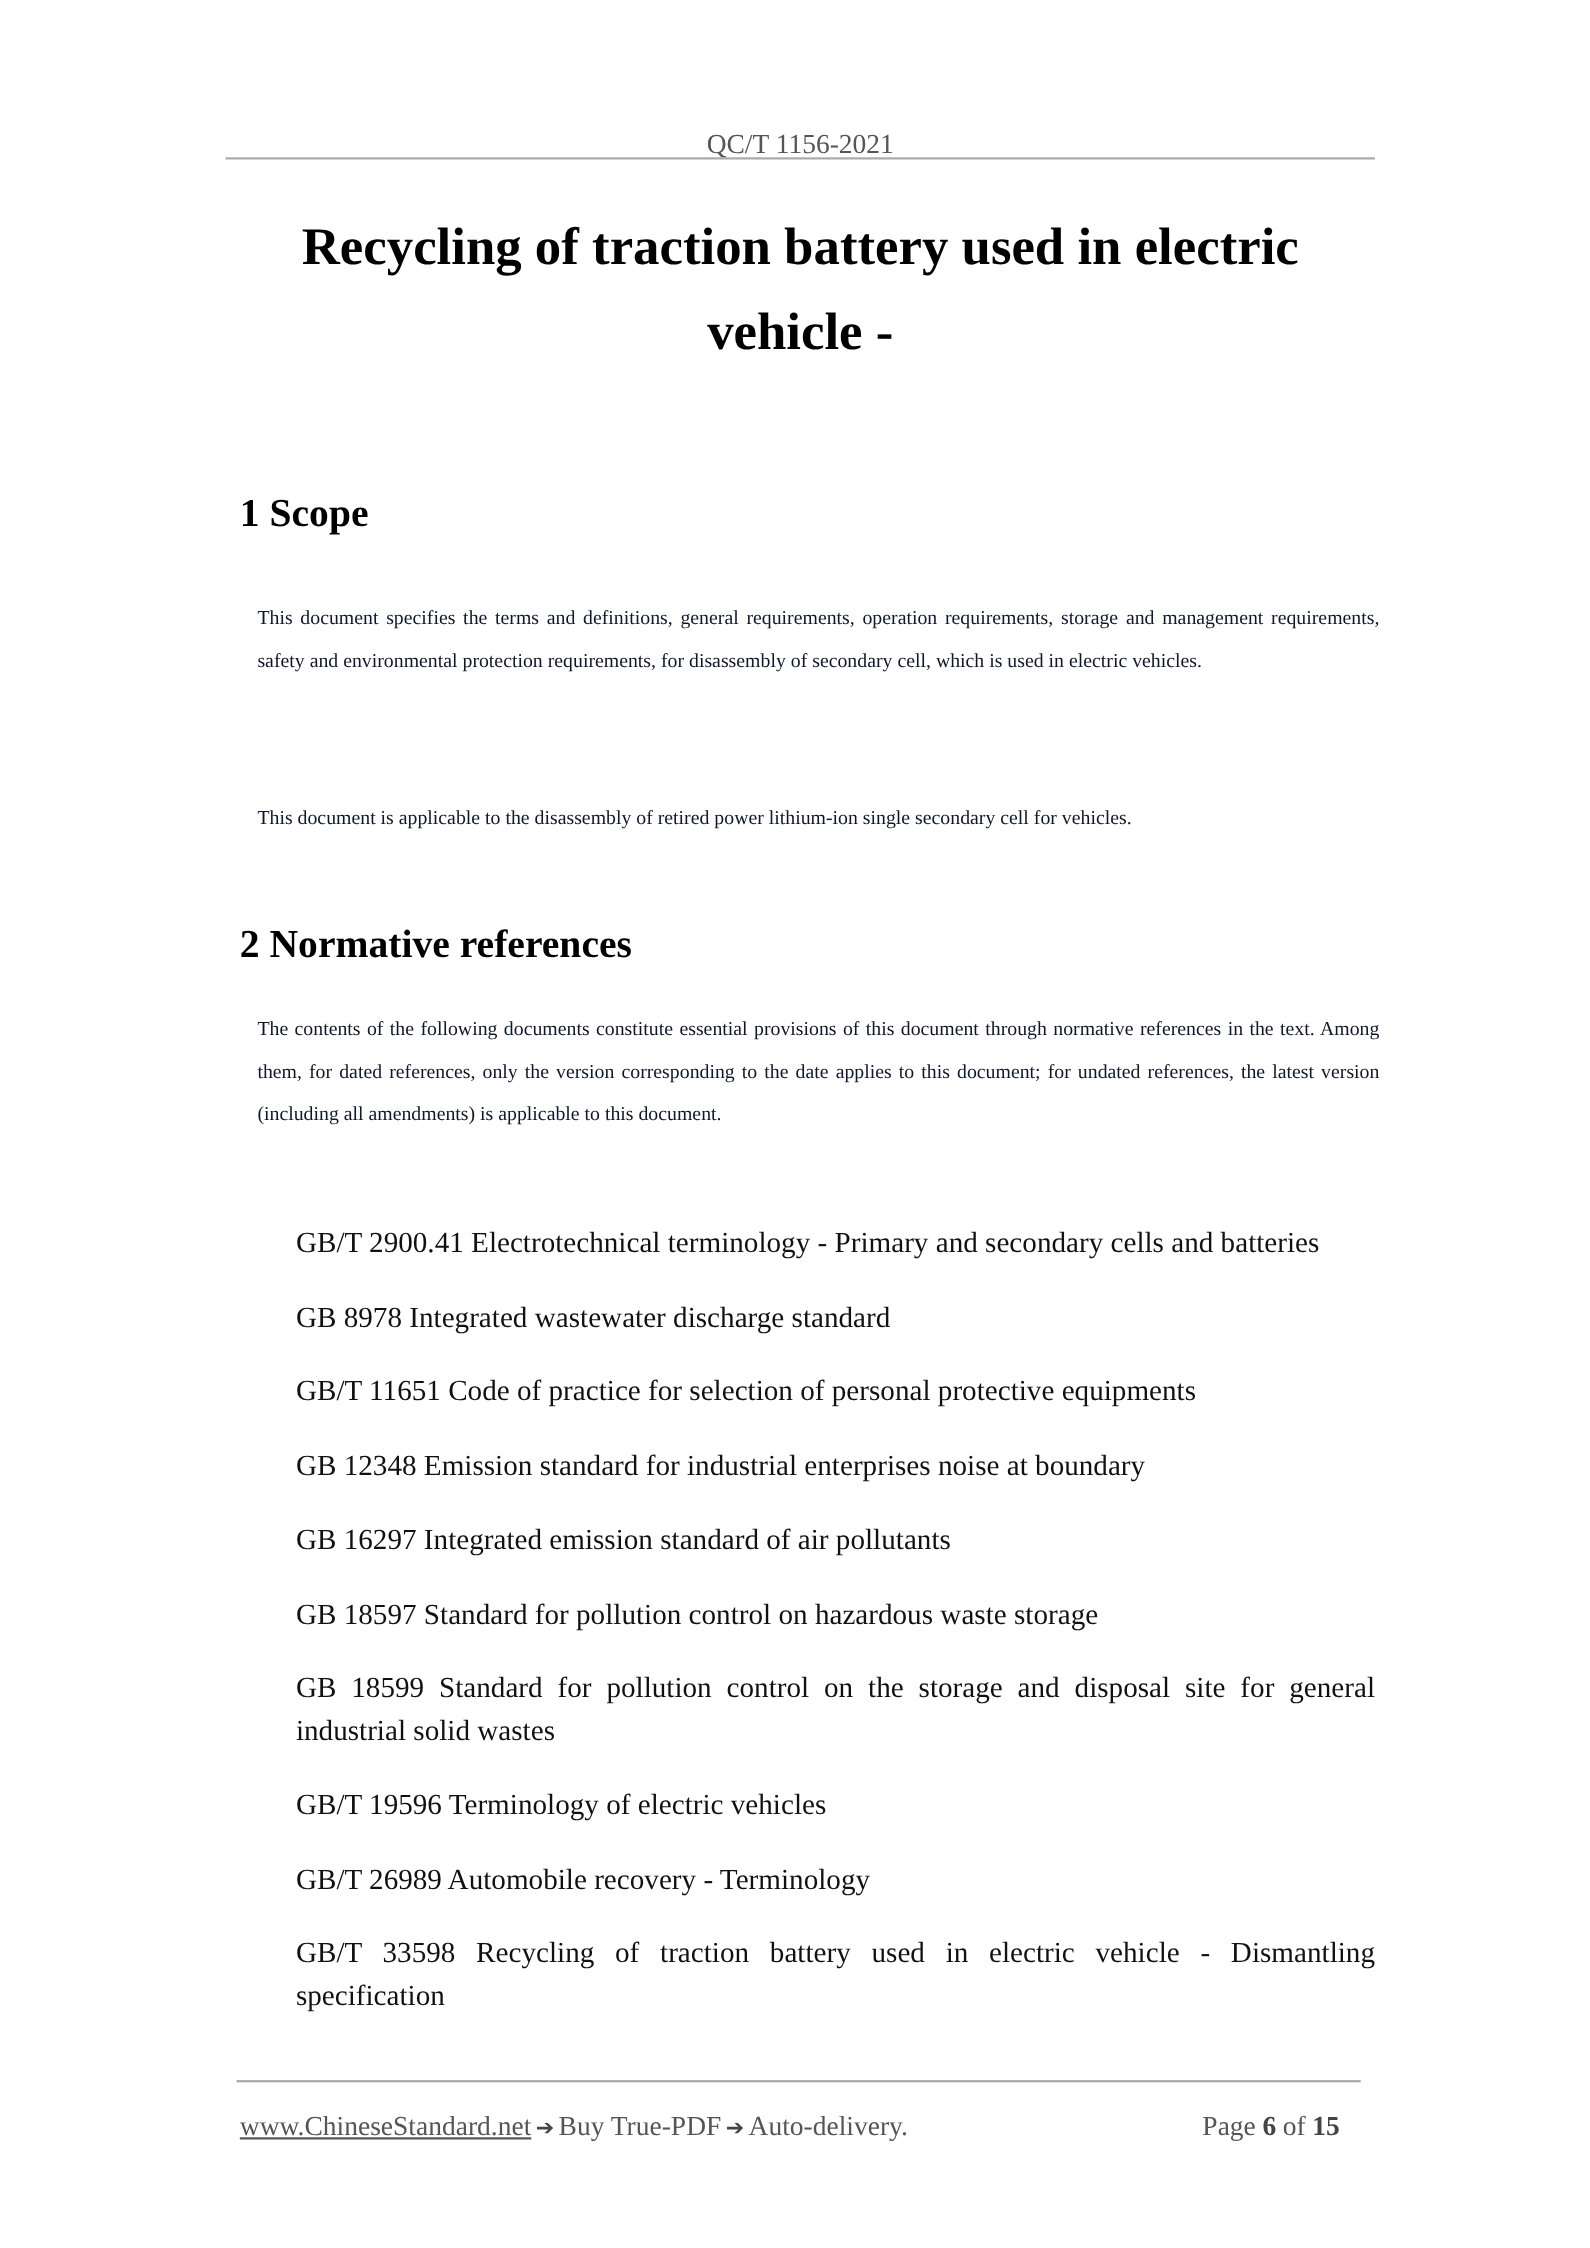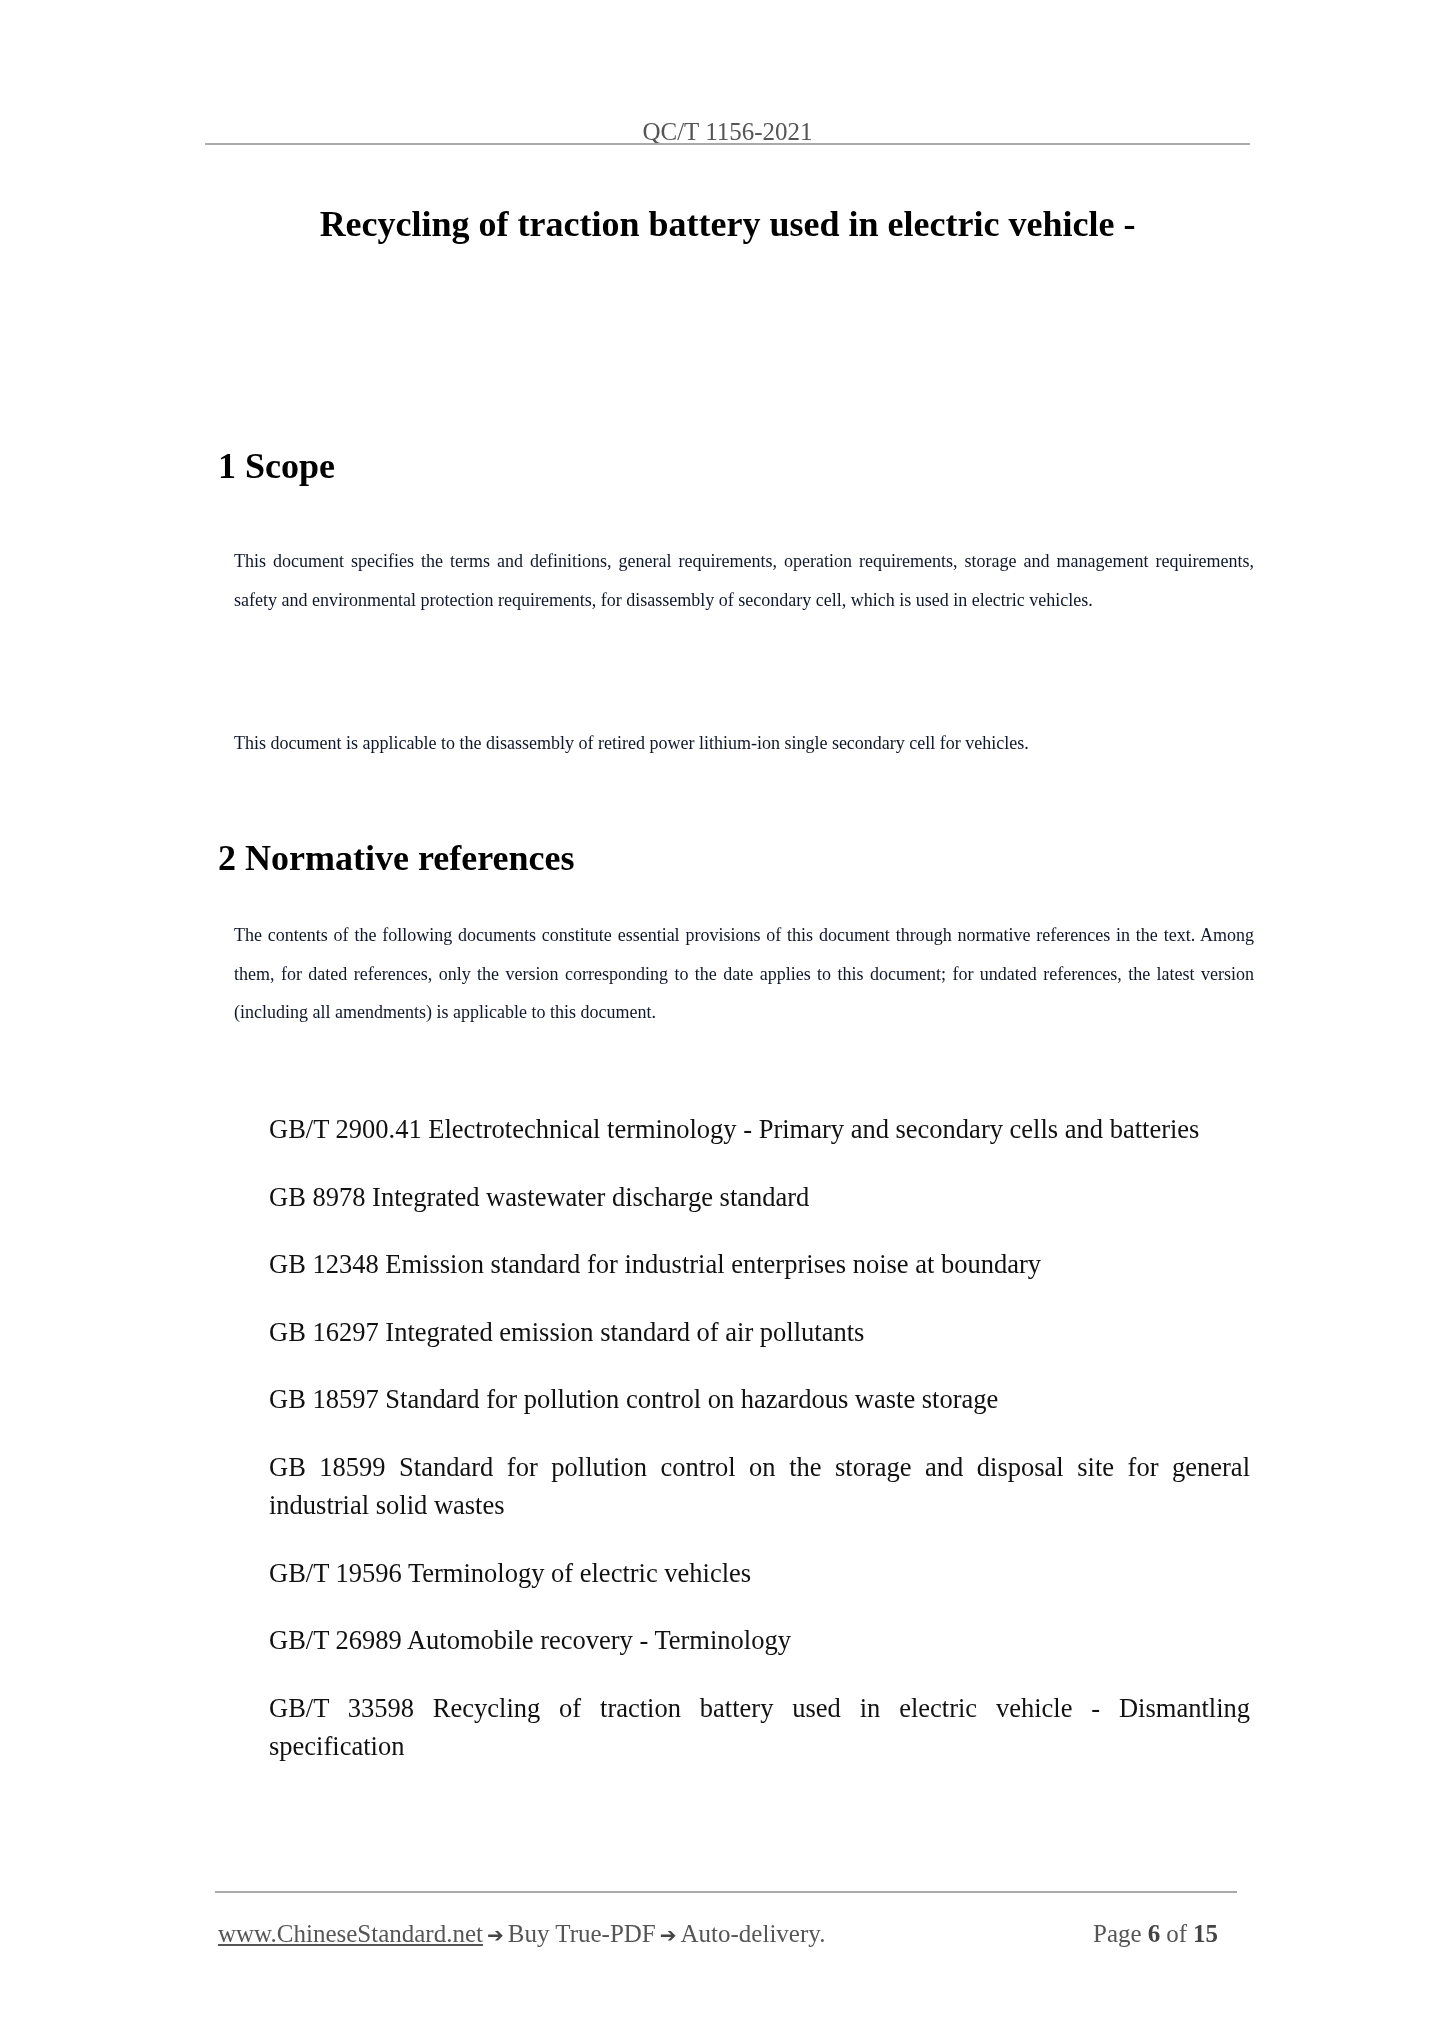--- a/index.html
+++ b/index.html
@@ -34,21 +34,21 @@
       height: 0;
       border-top: 2px solid #aaaaaa;
     }
     .doc-title {
       position: absolute;
       left: 205px;
       top: 186px;
       width: 1045px;
       text-align: center;
       font-weight: bold;
-      font-size: 36px;
+      font-size: 48px;
       line-height: 77px;
       color: #000000;
       margin: 0;
     }
     .doc-title span { display: block; }
     .content {
       position: absolute;
       left: 218px;
       top: 0;
       width: 1020px;
@@ -160,20 +160,21 @@
   <p class="para" style="top:526px;">This document specifies the terms and definitions, general requirements, operation requirements, storage and management requirements, safety and environmental protection requirements, for disassembly of secondary cell, which is used in electric vehicles.</p>
   <p class="para" style="top:708px;">This document is applicable to the disassembly of retired power lithium-ion single secondary cell for vehicles.</p>
 
   <h2 class="section-heading" style="top:836px;">2 Normative references</h2>
 
   <p class="para" style="top:900px;">The contents of the following documents constitute essential provisions of this document through normative references in the text. Among them, for dated references, only the version corresponding to the date applies to this document; for undated references, the latest version (including all amendments) is applicable to this document.</p>
 
   <ul class="ref-list">
     <li class="ref-item">GB/T 2900.41 Electrotechnical terminology - Primary and secondary cells and batteries</li>
     <li class="ref-item">GB 8978 Integrated wastewater discharge standard</li>
+    <li class="ref-item">GB/T 11651 Code of practice for selection of personal protective equipments</li>
     <li class="ref-item">GB 12348 Emission standard for industrial enterprises noise at boundary</li>
     <li class="ref-item">GB 16297 Integrated emission standard of air pollutants</li>
     <li class="ref-item">GB 18597 Standard for pollution control on hazardous waste storage</li>
     <li class="ref-item">GB 18599 Standard for pollution control on the storage and disposal site for general industrial solid wastes</li>
     <li class="ref-item">GB/T 19596 Terminology of electric vehicles</li>
     <li class="ref-item">GB/T 26989 Automobile recovery - Terminology</li>
     <li class="ref-item">GB/T 33598 Recycling of traction battery used in electric vehicle - Dismantling specification</li>
   </ul>
 </div>
 

